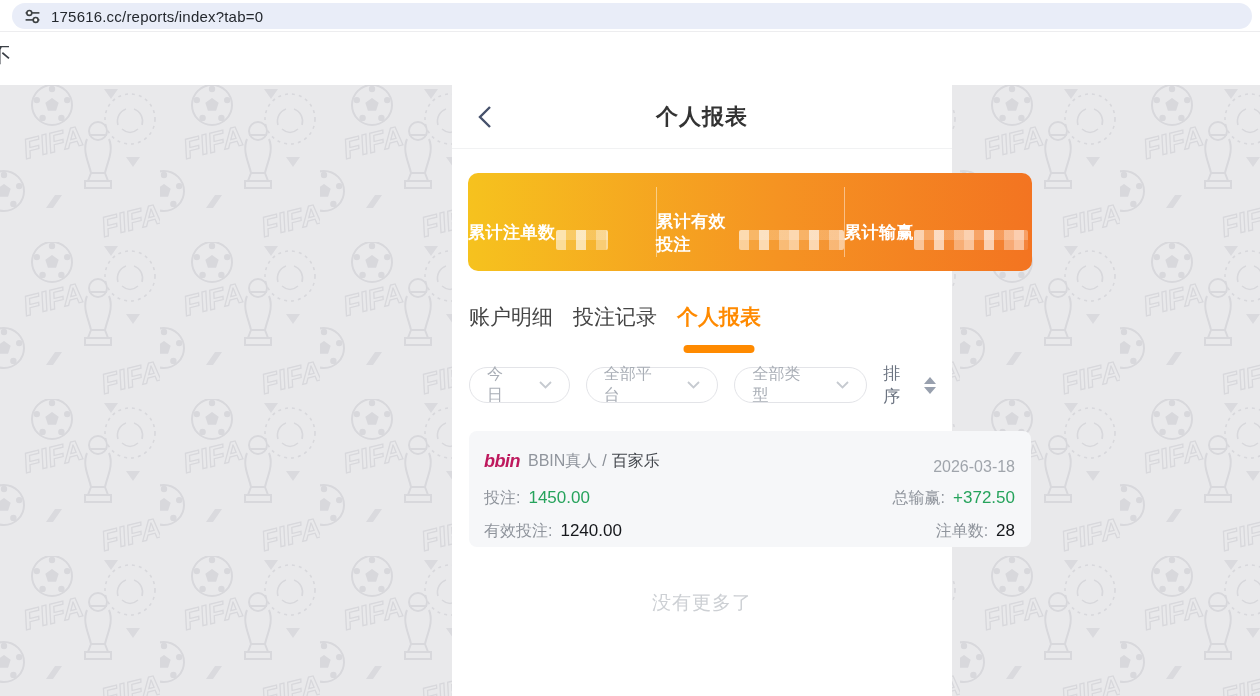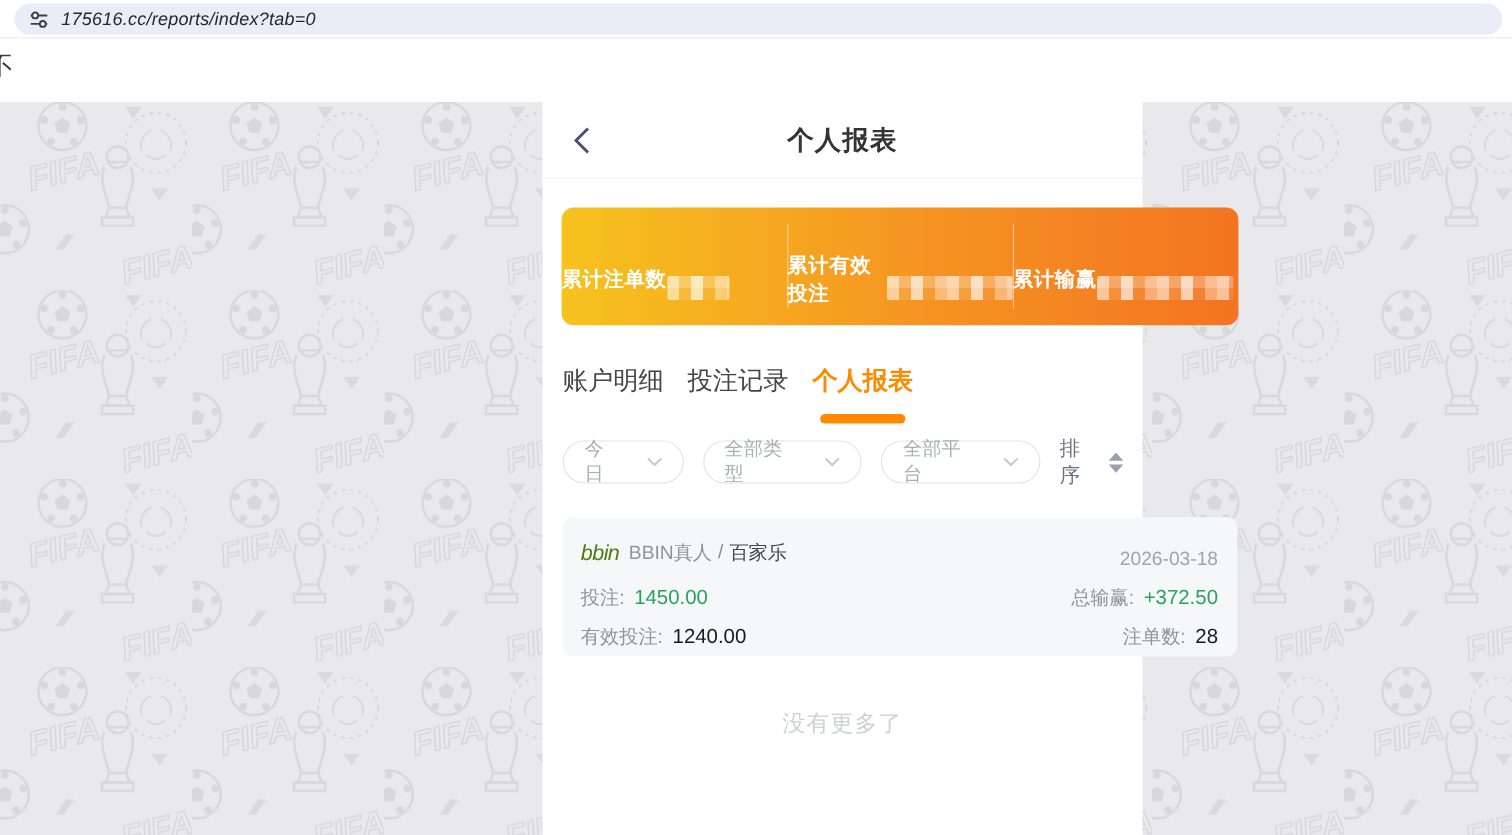--- a/index.html
+++ b/index.html
@@ -3,21 +3,21 @@
 <meta charset="utf-8">
 <style>
   * { margin:0; padding:0; box-sizing:border-box; }
   html,body { width:1260px; height:696px; overflow:hidden; background:#fff;
     font-family:"Liberation Sans", sans-serif; }
 
   
   .topbar { position:absolute; left:0; top:0; width:1260px; height:32px; background:#fff;
     border-bottom:1px solid #ededef; }
   .addr-pill { position:absolute; left:12px; right:8px; top:3px; height:26px;
-    background:#e9edf8; border-radius:13px; display:flex; align-items:center; padding:0 12px; gap:10px;font-style:italic; }
+    background:#e9edf8; border-radius:13px; display:flex; align-items:center; padding:0 12px; gap:10px; }
   .addr-url { font-size:15px; color:#24282e; letter-spacing:.2px; white-space:nowrap; }
   .white-band { position:absolute; left:0; top:33px; width:1260px; height:52px; background:#fff; overflow:hidden; }
   .stray-glyph { position:absolute; left:-10px; top:8px; font-size:21px; color:#3a3f46; }
 
   
   .bg-wrap { position:absolute; left:0; top:85px; width:1260px; height:611px; background:#e9e9eb; }
   .bg-wrap svg { display:block; }
 
   
   .panel { position:absolute; left:452px; top:85px; width:500px; height:611px; background:#fff; }
@@ -62,21 +62,21 @@
   .sort-arrows { display:flex; flex-direction:column; gap:3px; }
   .tri-up { width:0; height:0; border-left:6px solid transparent; border-right:6px solid transparent;
     border-bottom:7px solid #98a0ae; }
   .tri-dn { width:0; height:0; border-left:6px solid transparent; border-right:6px solid transparent;
     border-top:7px solid #98a0ae; }
 
   
   .rec-card { position:absolute; left:17px; top:346px; width:562px; height:116px; background:#f6f7f9;
     border-radius:8px; padding:15px 16px 0 15px; cursor:pointer; }
   .rec-head { display:flex; align-items:center; }
-  .logo-bbin { font-size:18px; font-weight:400; font-style:italic; color:#4d7c0f; letter-spacing:-.5px; margin-right:8px; }
+  .logo-bbin { font-size:18px; font-weight:700; font-style:italic; color:#be185d; letter-spacing:-.5px; margin-right:8px; }
   .rec-provider { font-size:16px; color:#90959d; }
   .rec-sep { font-size:16px; color:#8b9097; margin:0 5px; }
   .rec-game { font-size:16px; color:#43474d; }
   .rec-date { margin-left:auto; font-size:16px; color:#a0a5ac;margin-top:12px; }
   .rec-row { display:flex; align-items:baseline; margin-top:12px; }
   .klabel { font-size:16px; color:#8f949c; }
   .kval { margin-left:8px; font-size:17px; font-weight:400; }
   .green { color:#26A35C; }
   .dark { color:#16181c; }
   .right-pair { margin-left:auto; display:flex; align-items:baseline; }
@@ -188,29 +188,29 @@
   <div class="filters">
     <div class="pill">
       <span class="lbl">今日</span>
       <span class="chev">
         <svg width="13" height="8" viewBox="0 0 13 8">
             <polyline points="1,1 6.5,6.5 12,1" fill="none" stroke="#c6cad0" stroke-width="1.8"></polyline>
           </svg>
       </span>
     </div>
     <div class="pill">
-      <span class="lbl">全部类型</span>
+      <span class="lbl">全部平台</span>
       <span class="chev">
         <svg width="13" height="8" viewBox="0 0 13 8">
             <polyline points="1,1 6.5,6.5 12,1" fill="none" stroke="#c6cad0" stroke-width="1.8"></polyline>
           </svg>
       </span>
     </div>
     <div class="pill">
-      <span class="lbl">全部平台</span>
+      <span class="lbl">全部类型</span>
       <span class="chev">
         <svg width="13" height="8" viewBox="0 0 13 8">
             <polyline points="1,1 6.5,6.5 12,1" fill="none" stroke="#c6cad0" stroke-width="1.8"></polyline>
           </svg>
       </span>
     </div>
     <div class="sort-ctl">
       <span class="sort-lbl">排序</span>
       <span class="sort-arrows">
         <span class="tri-up"></span>

